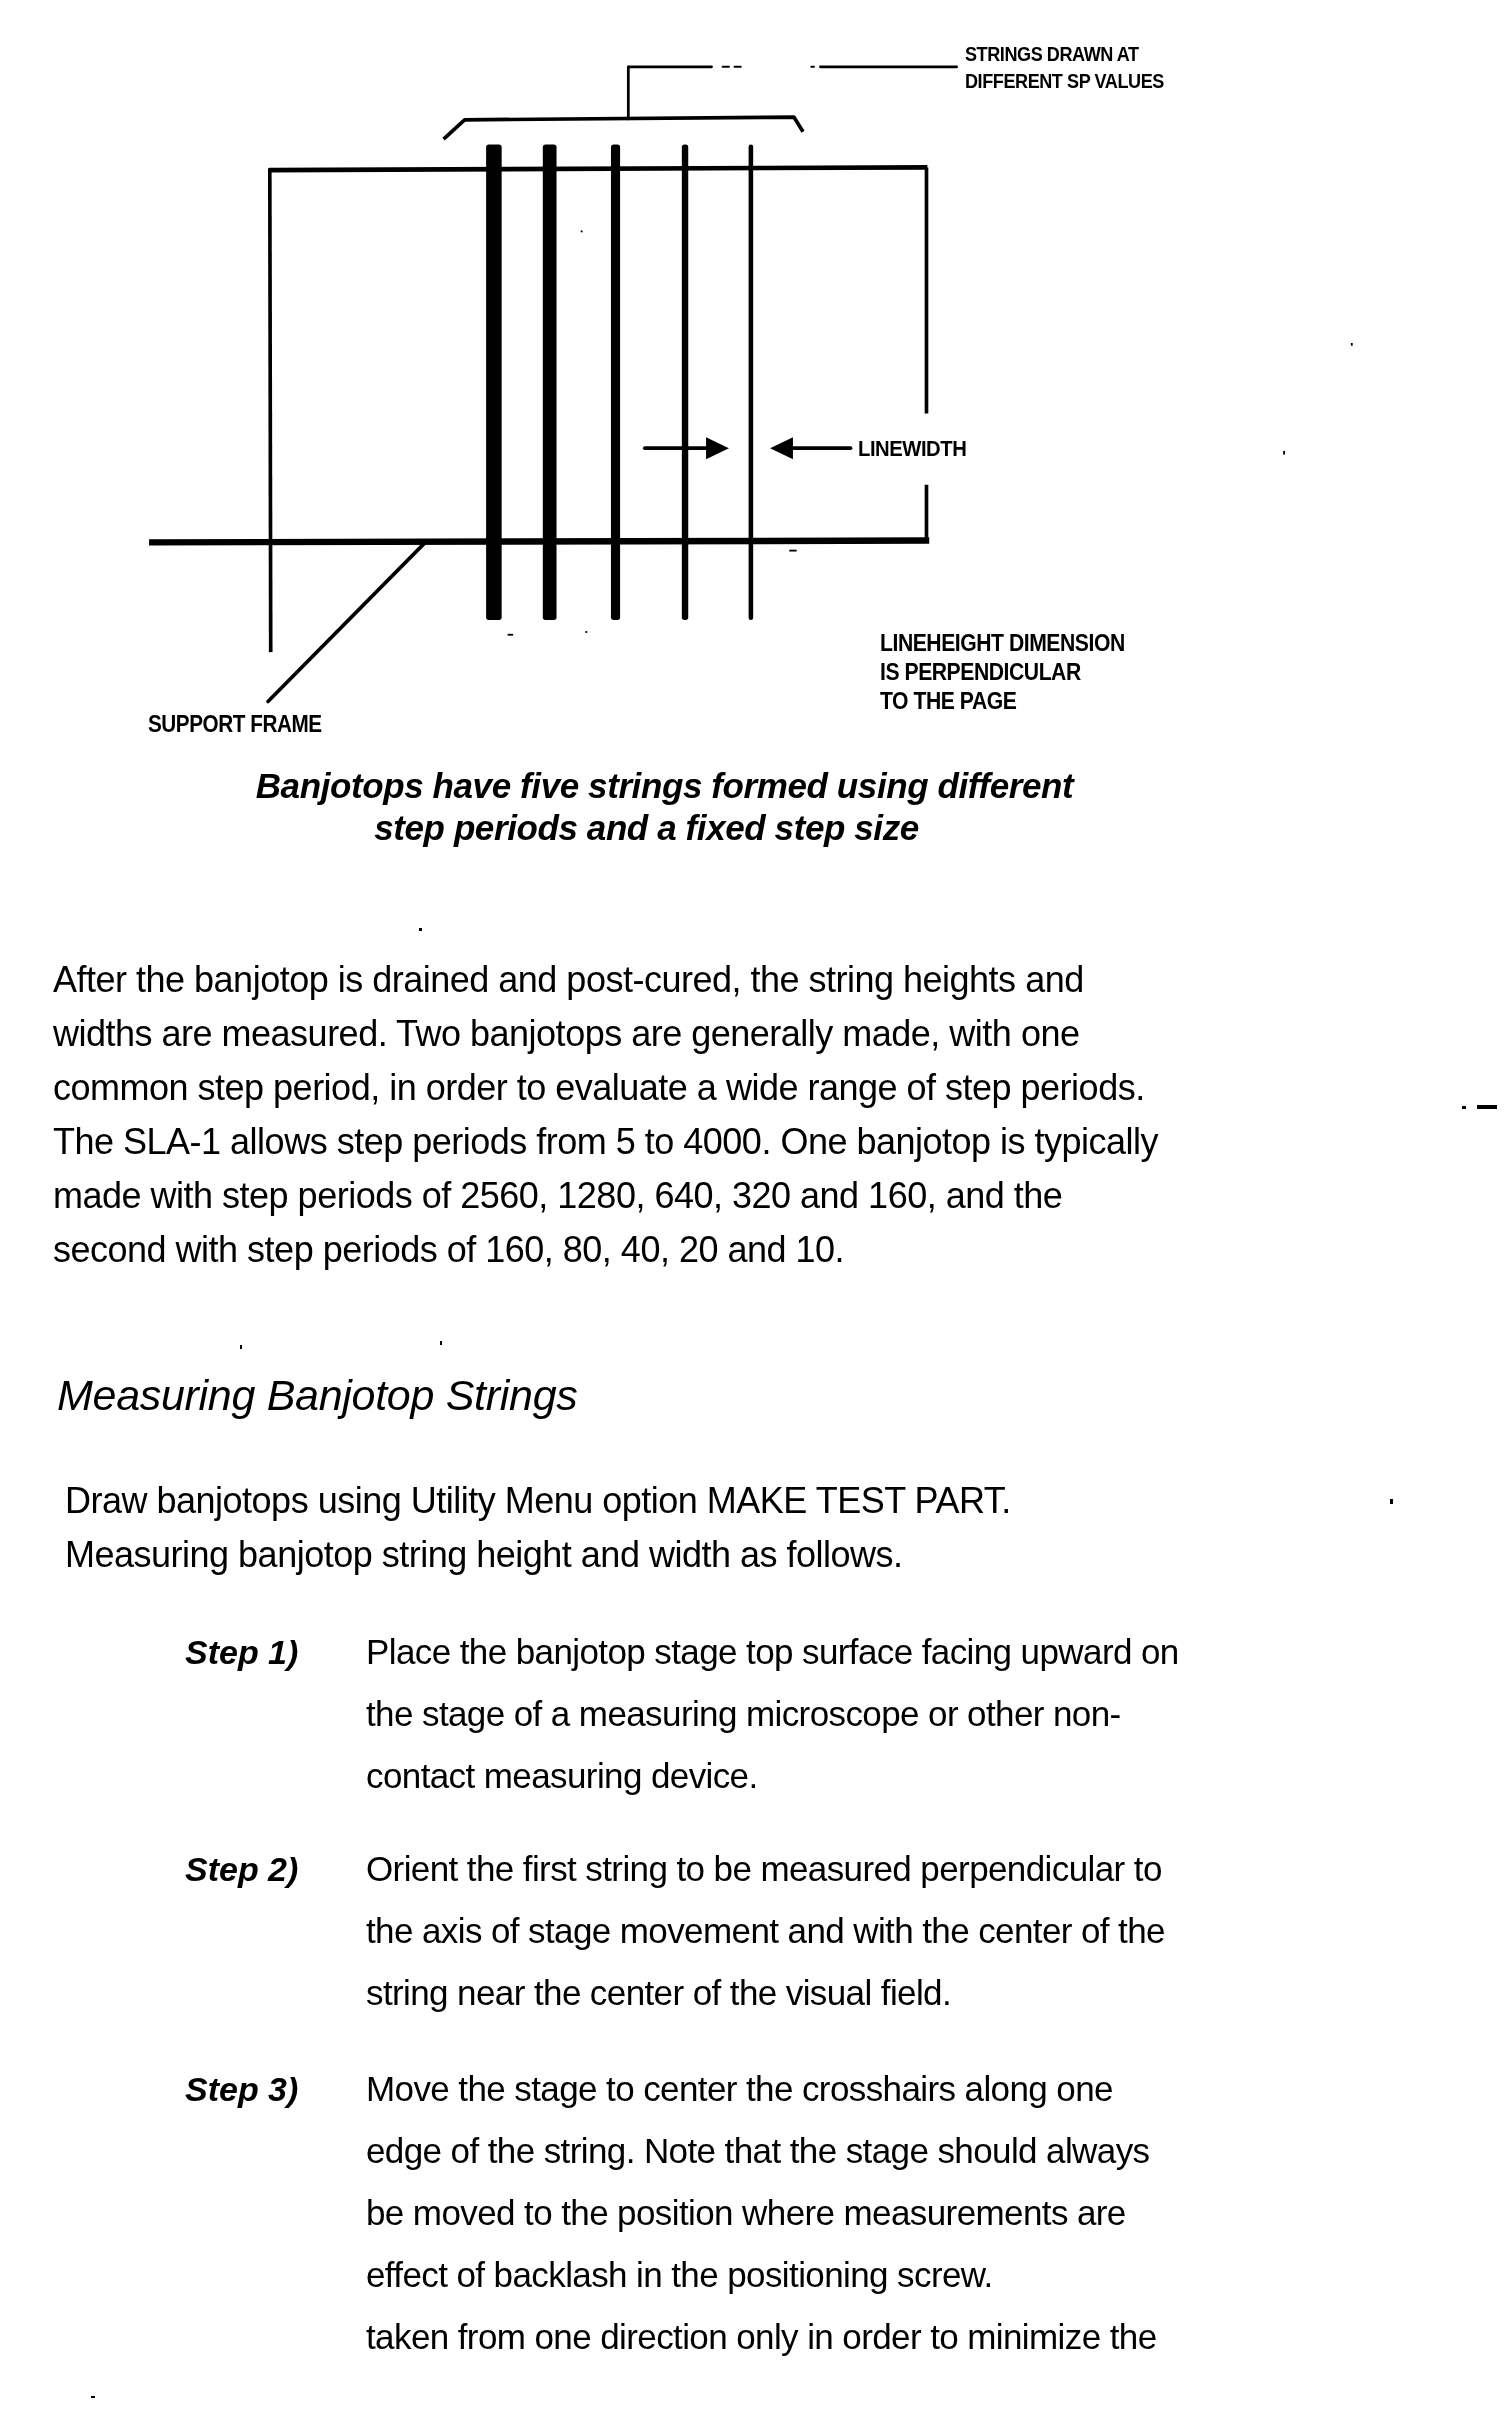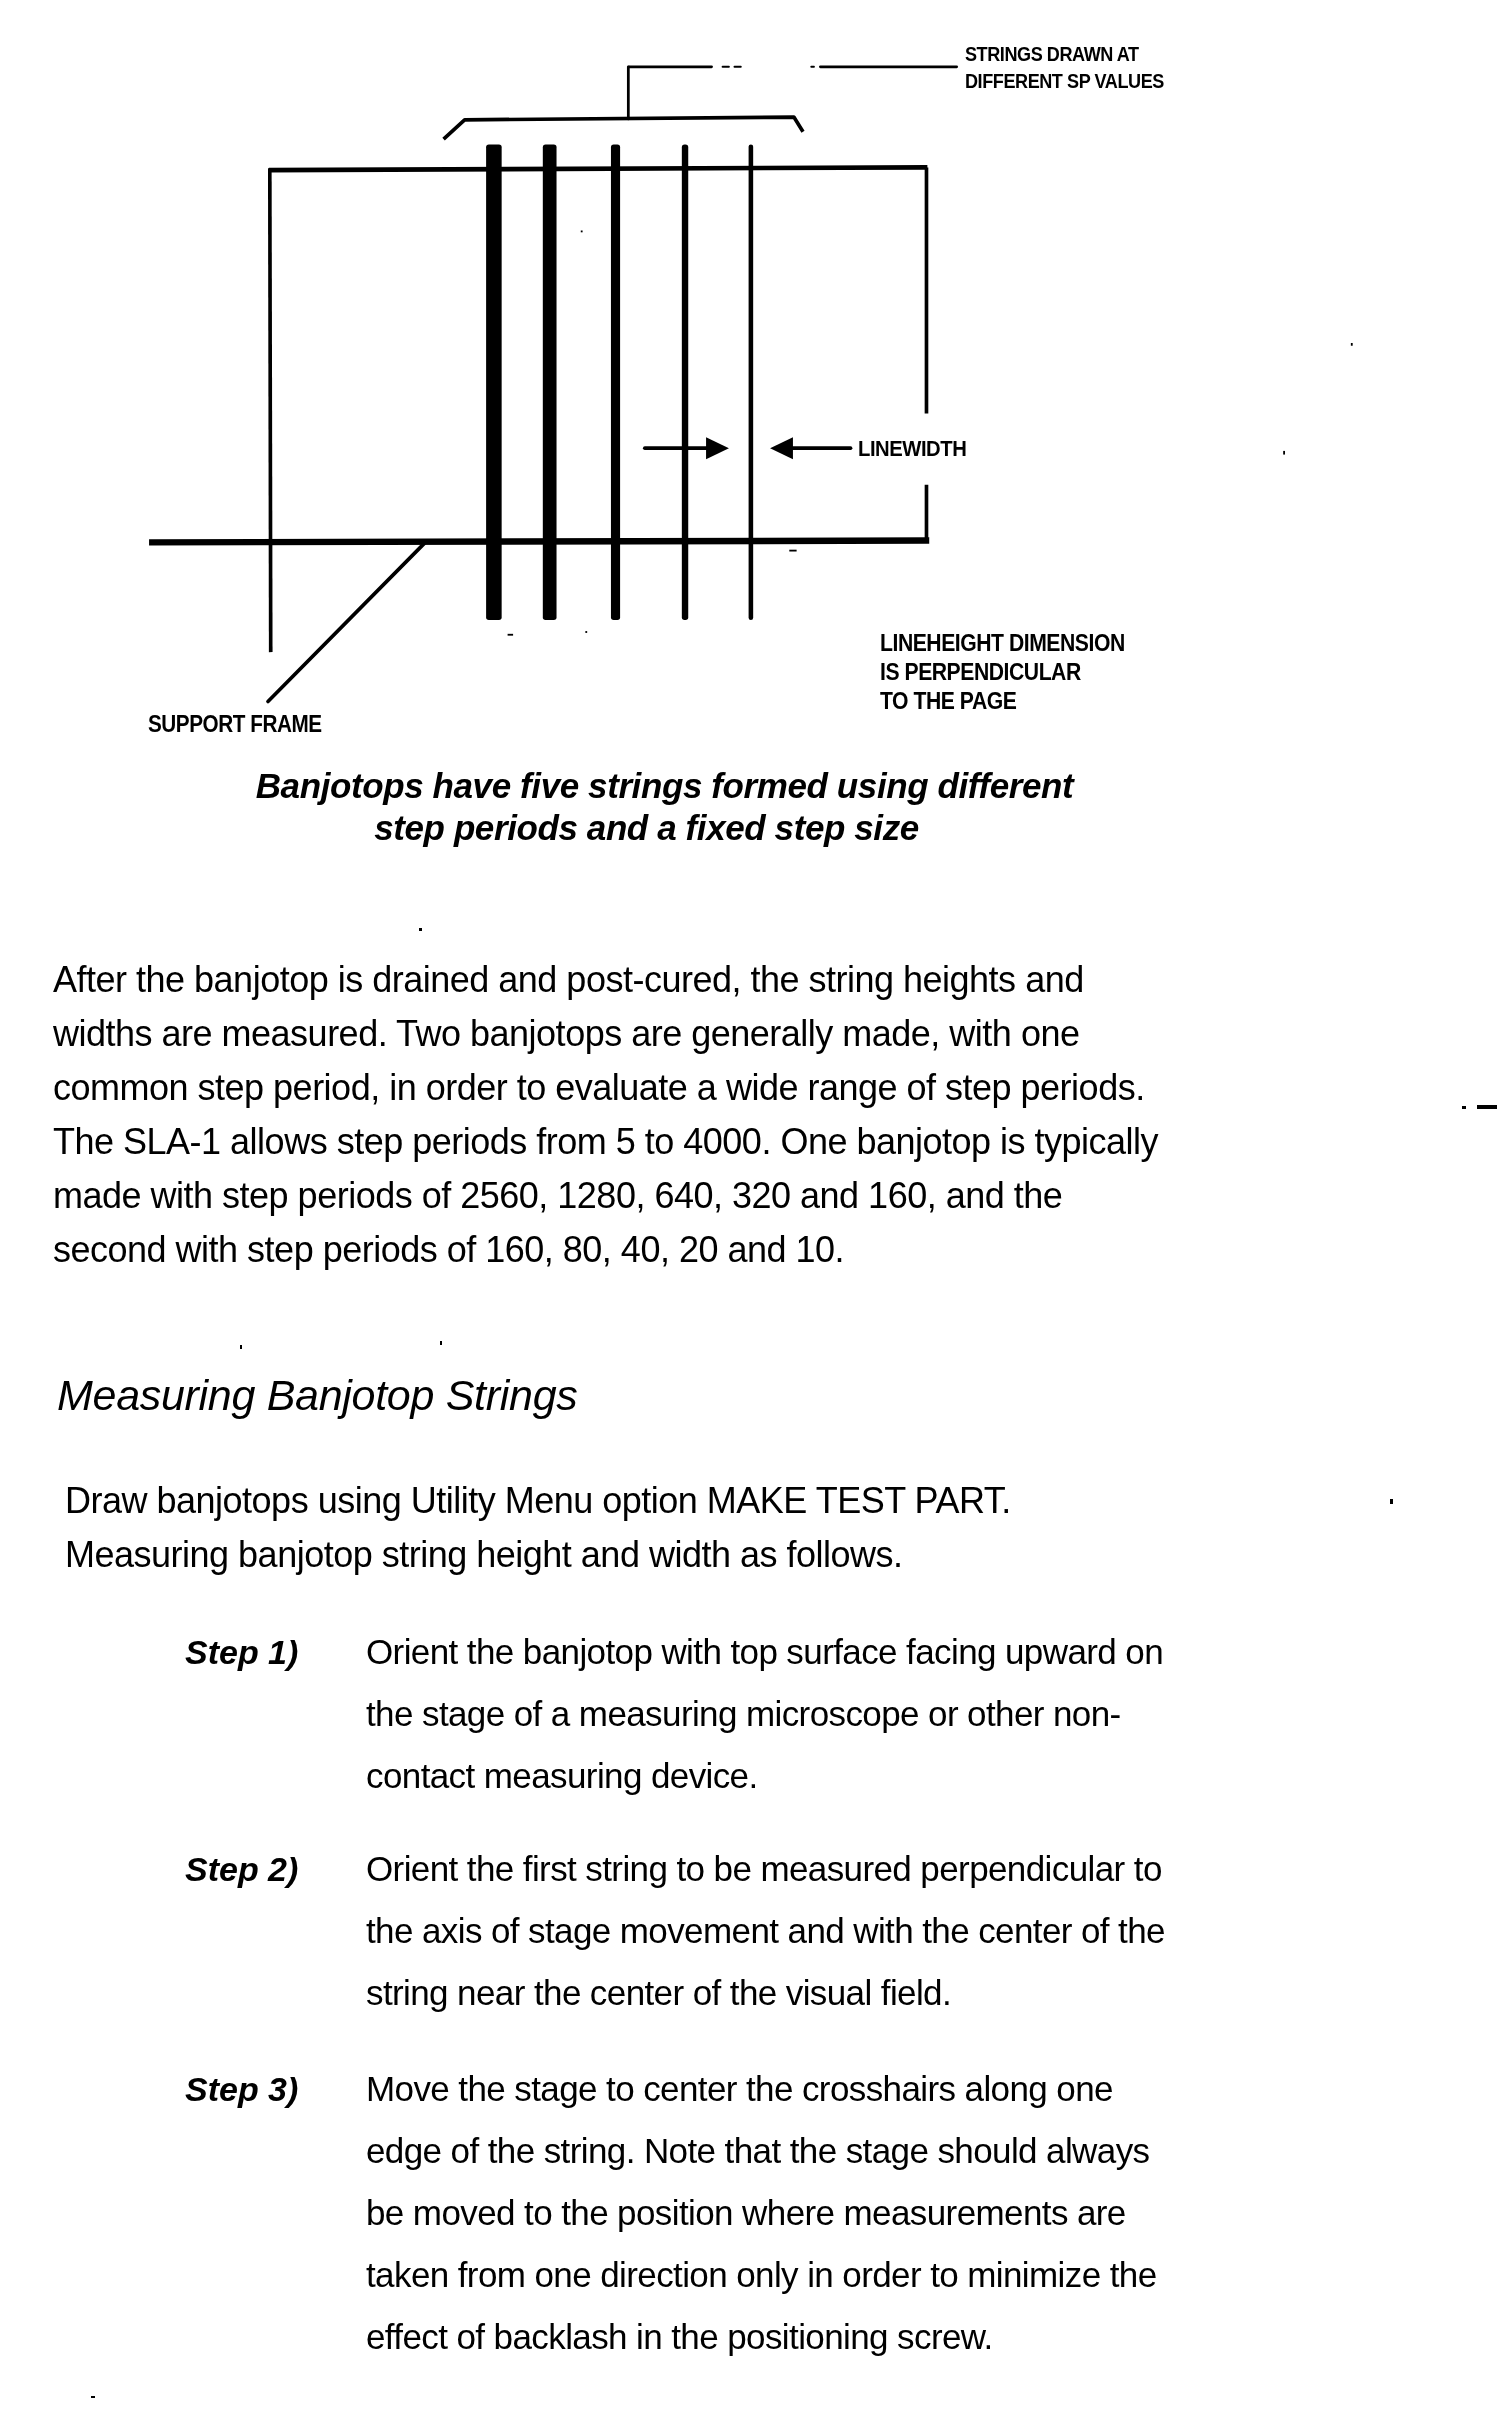--- a/index.html
+++ b/index.html
@@ -228,38 +228,38 @@
 <h2 class="heading">Measuring Banjotop Strings</h2>
 
 <div class="para" id="para-2">
   <span>Draw banjotops using Utility Menu option MAKE TEST PART.</span>
   <span>Measuring banjotop string height and width as follows.</span>
 </div>
 
 <div class="step" id="step-1">
   <div class="step-label">Step 1)</div>
   <div class="step-text">
-    <span>Orient the banjotop with top surface facing upward on</span>
+    <span>Place the banjotop stage top surface facing upward on</span>
     <span>the stage of a measuring microscope or other non-</span>
     <span>contact measuring device.</span>
   </div>
 </div>
 
 <div class="step" id="step-2">
   <div class="step-label">Step 2)</div>
   <div class="step-text">
     <span>Orient the first string to be measured perpendicular to</span>
     <span>the axis of stage movement and with the center of the</span>
     <span>string near the center of the visual field.</span>
   </div>
 </div>
 
 <div class="step" id="step-3">
   <div class="step-label">Step 3)</div>
   <div class="step-text">
     <span>Move the stage to center the crosshairs along one</span>
     <span>edge of the string.  Note that the stage should always</span>
     <span>be moved to the position where  measurements are</span>
+    <span>effect of backlash in the positioning screw.</span>
     <span>taken from one direction only in order to minimize the</span>
-    <span>effect of backlash in the positioning screw.</span>
   </div>
 </div>
 
 
 </body></html>

